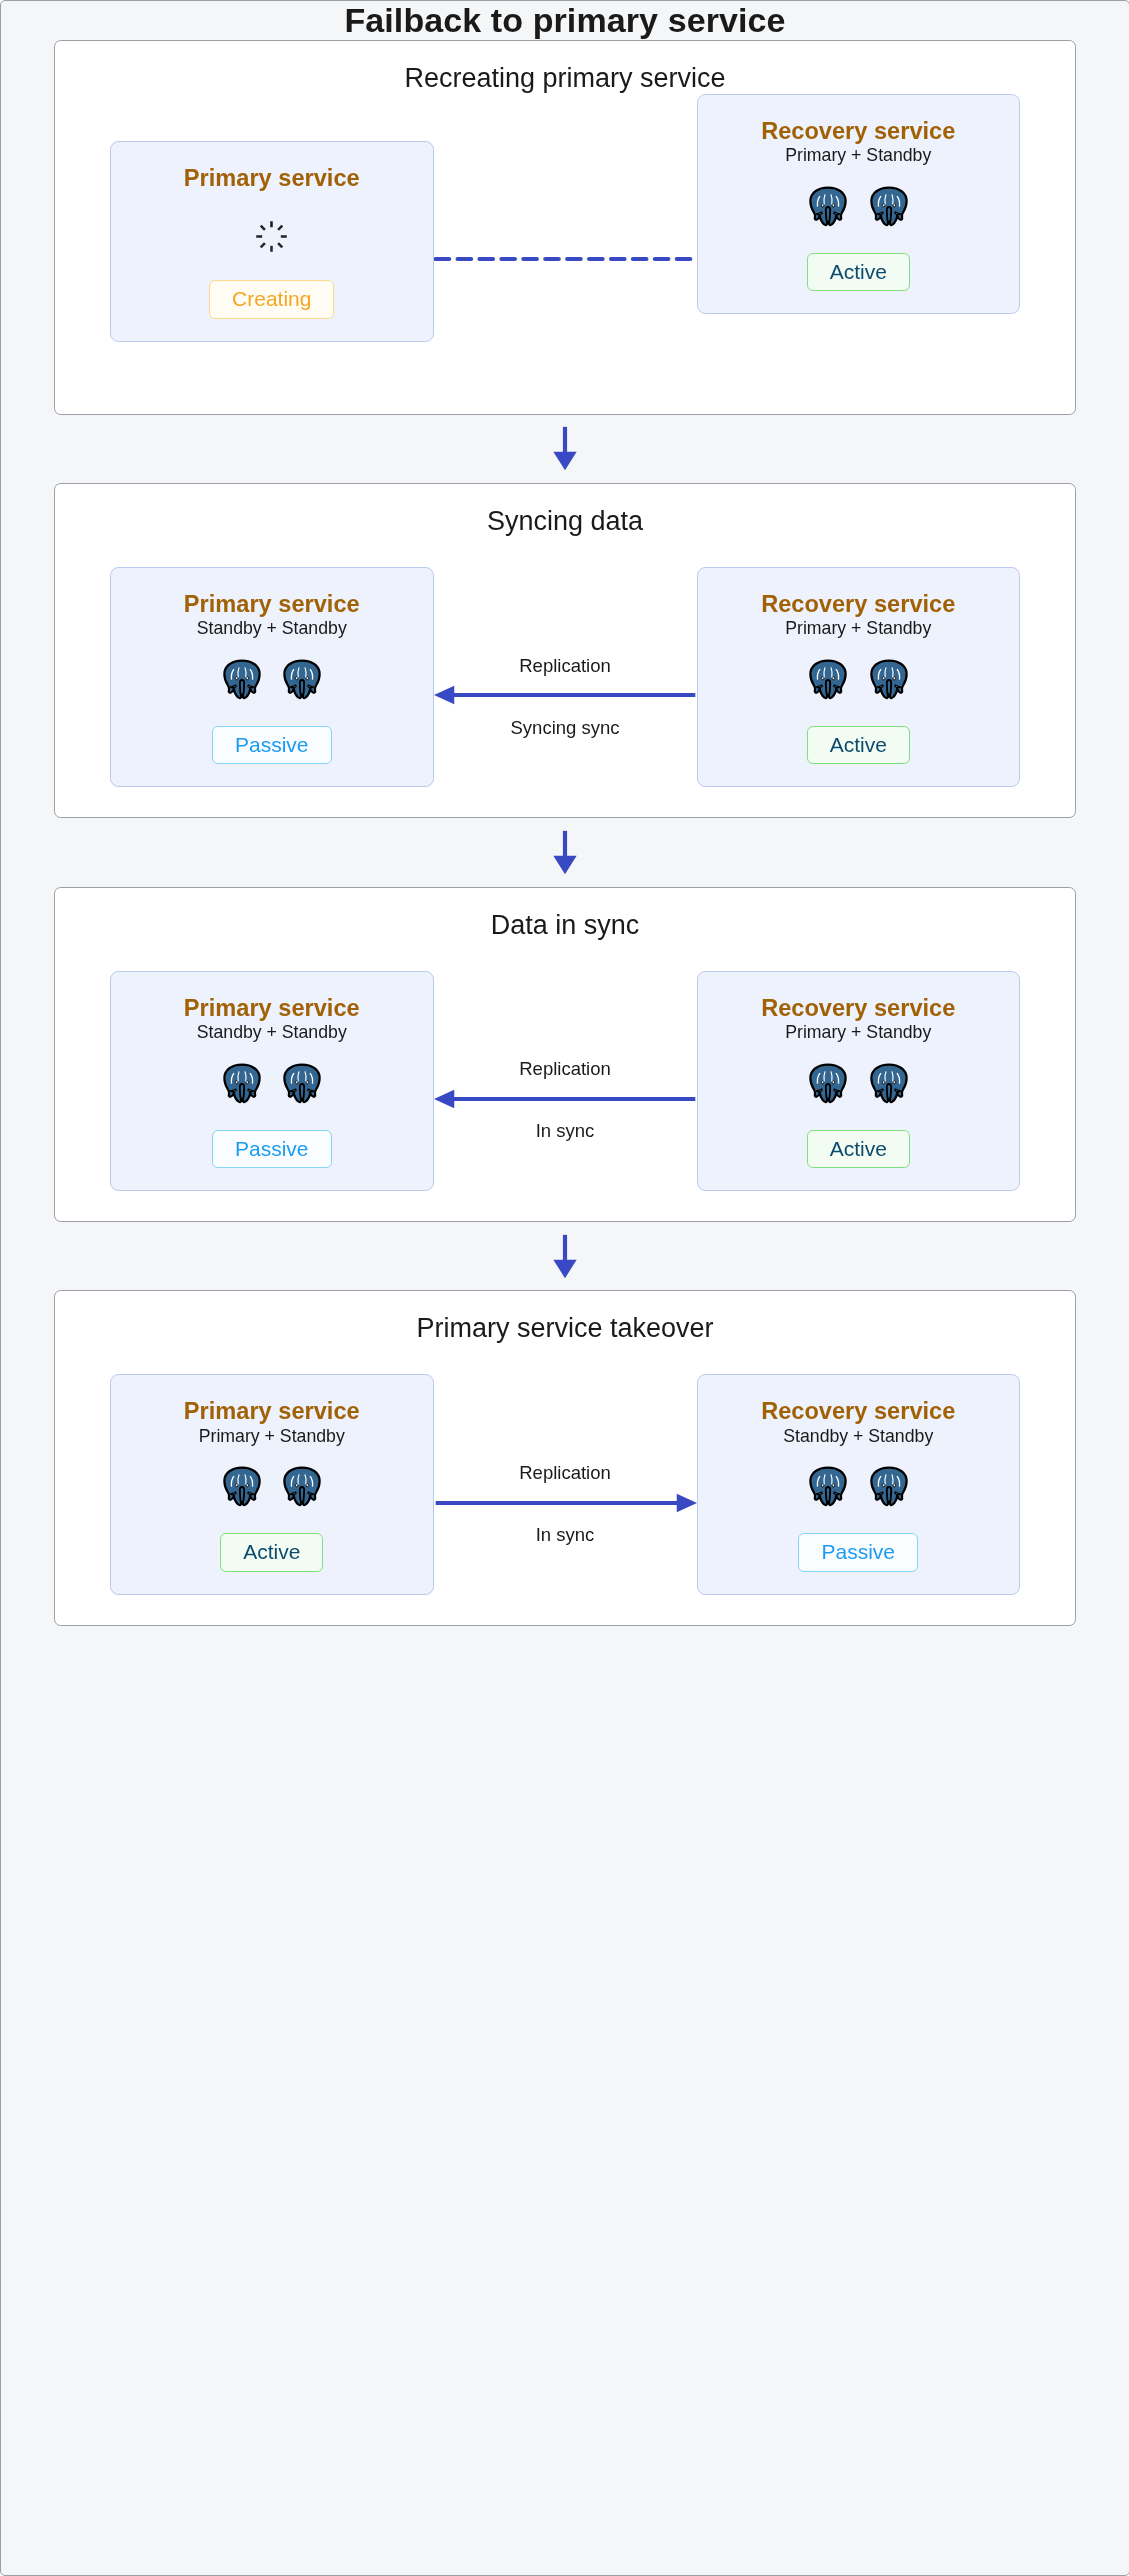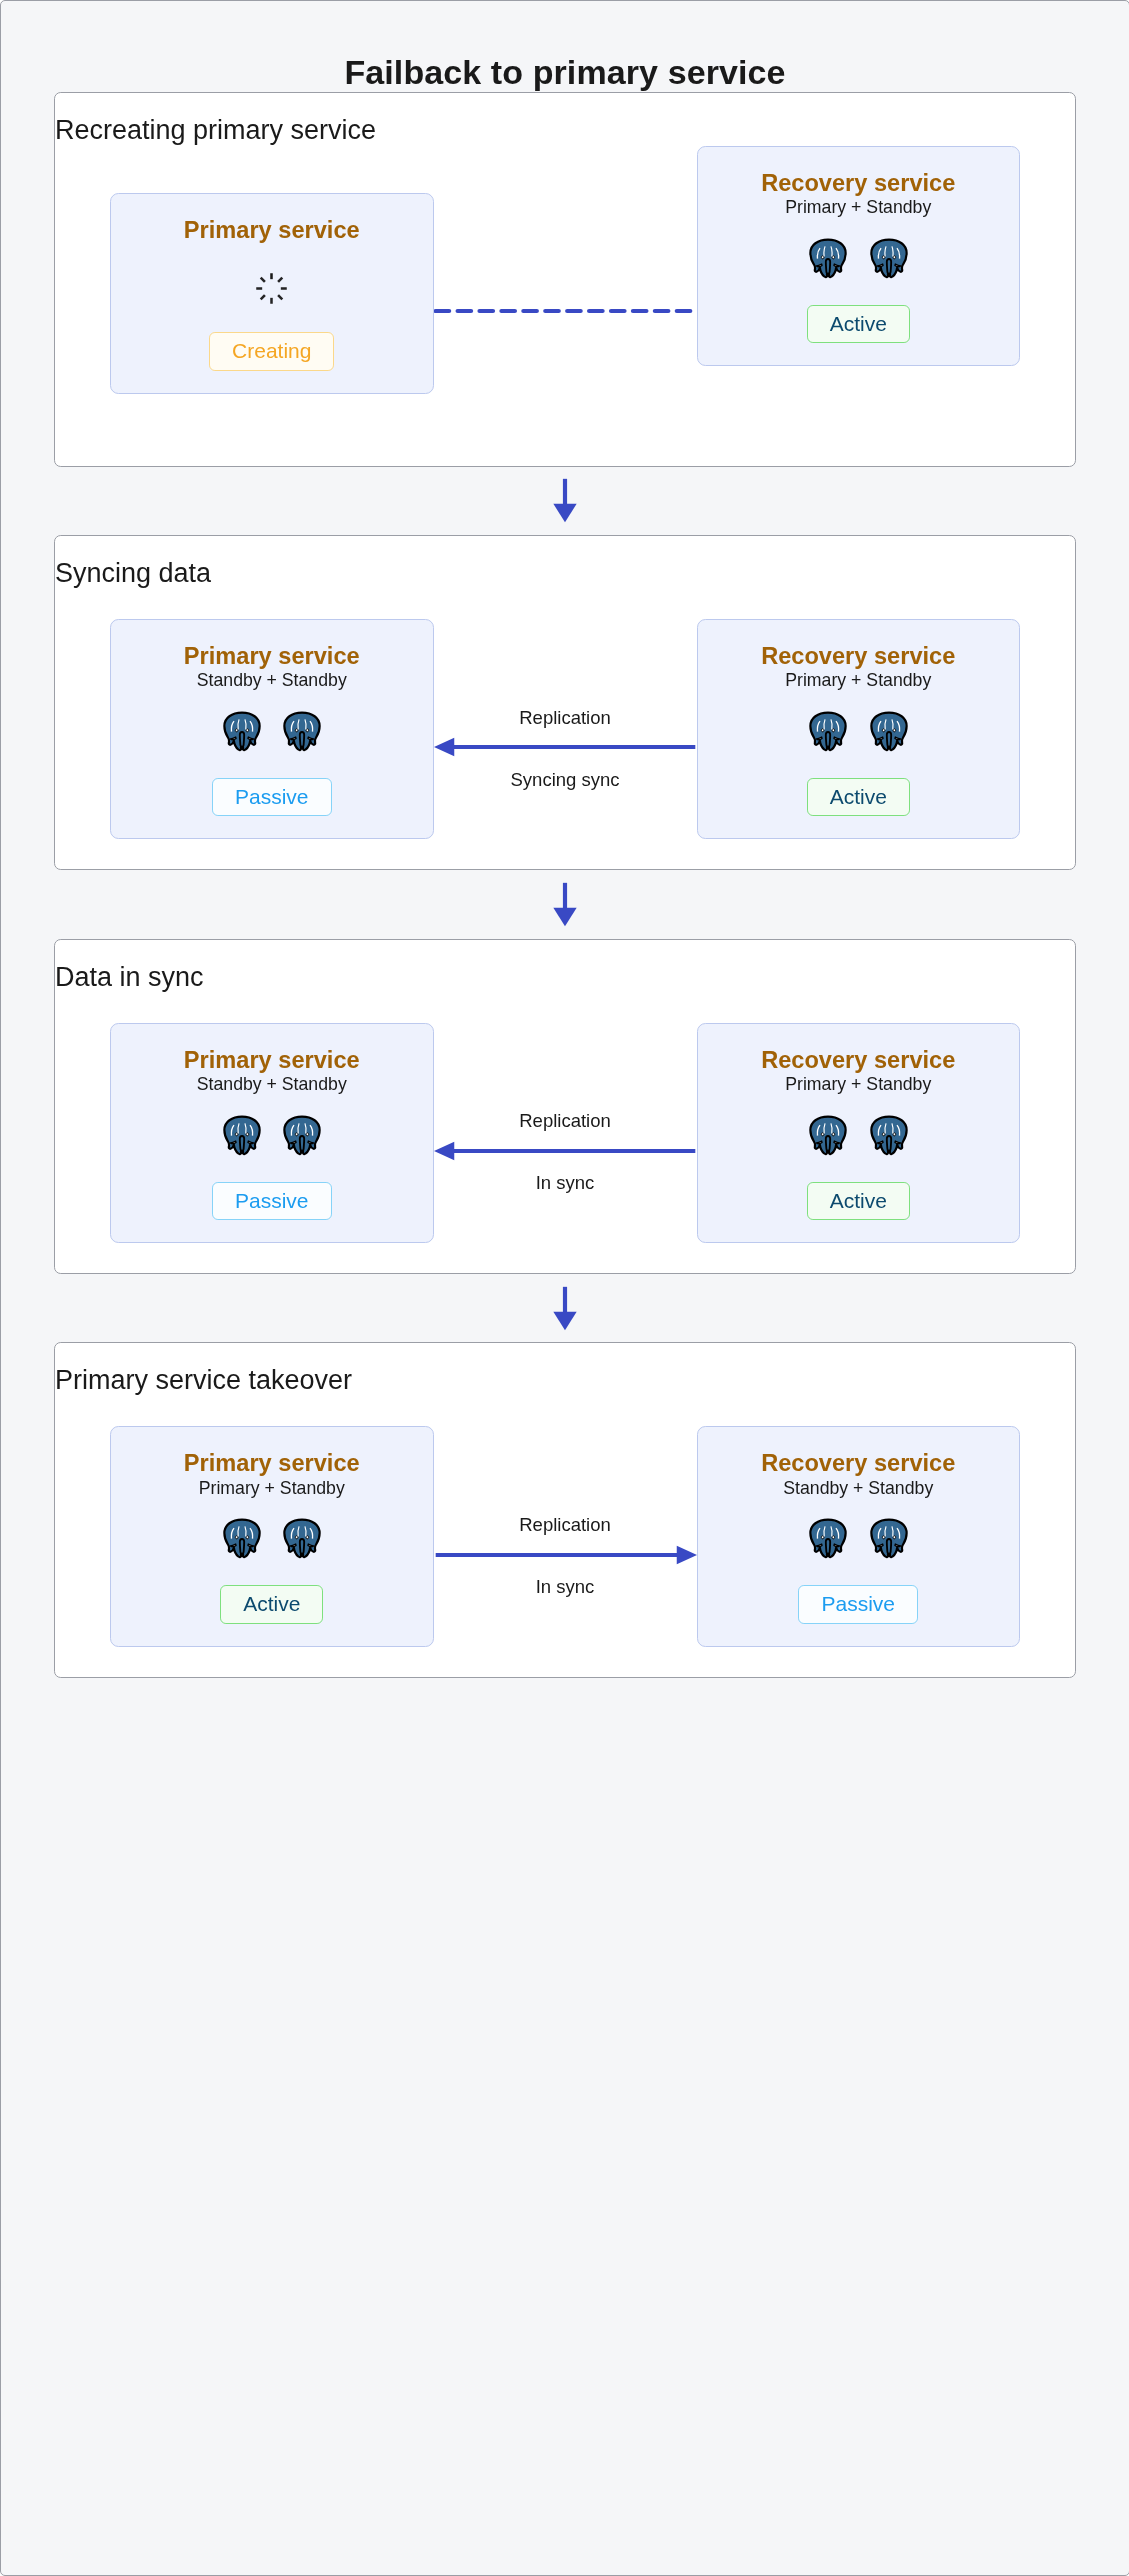--- a/index.html
+++ b/index.html
@@ -19,38 +19,37 @@
     border-radius: 5px;
     overflow: hidden;
   }
 
   
   .main-title {
     text-align: center;
     font-size: 34px;
     color: #1a1a1a;
     letter-spacing: 0.1px;
-    padding-top: 52px;
     padding-bottom: 0;
   }
 
   
   .stages {
     padding: 0 53px;
   }
 
   .stage {
     background: #ffffff;
     border: 1.7px solid #9b9ea6;
     border-radius: 6.7px;
     position: relative;
   }
 
   .stage-title {
-    text-align: left;
+    text-align: center;
     font-size: 27px;
     color: #1a1a1a;
     padding-top: 22px;
   }
 
   .stage-body {
     position: relative;
     display: flex;
     justify-content: space-between;
     align-items: flex-start;

